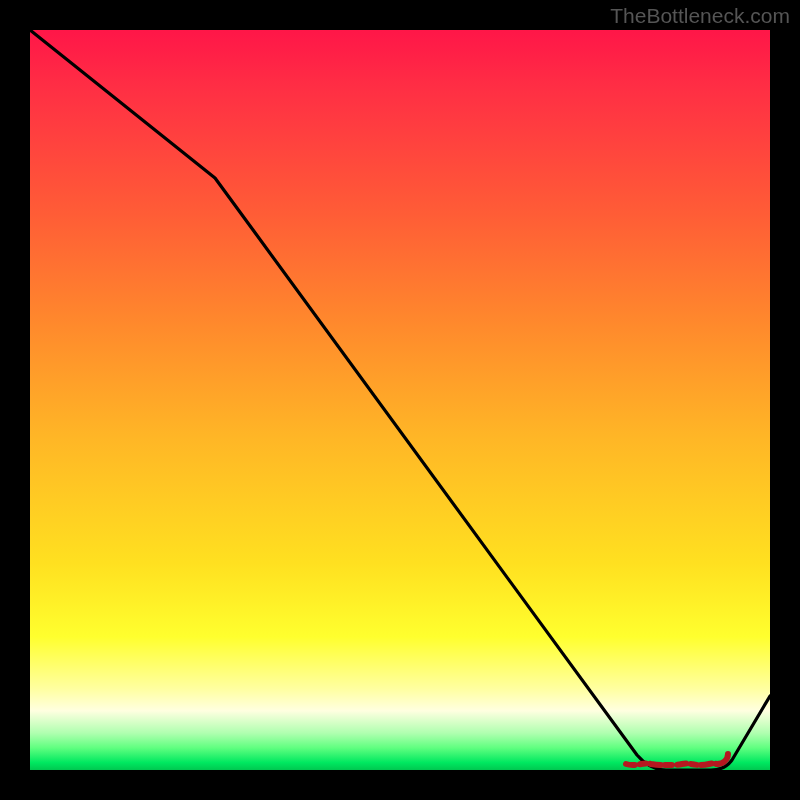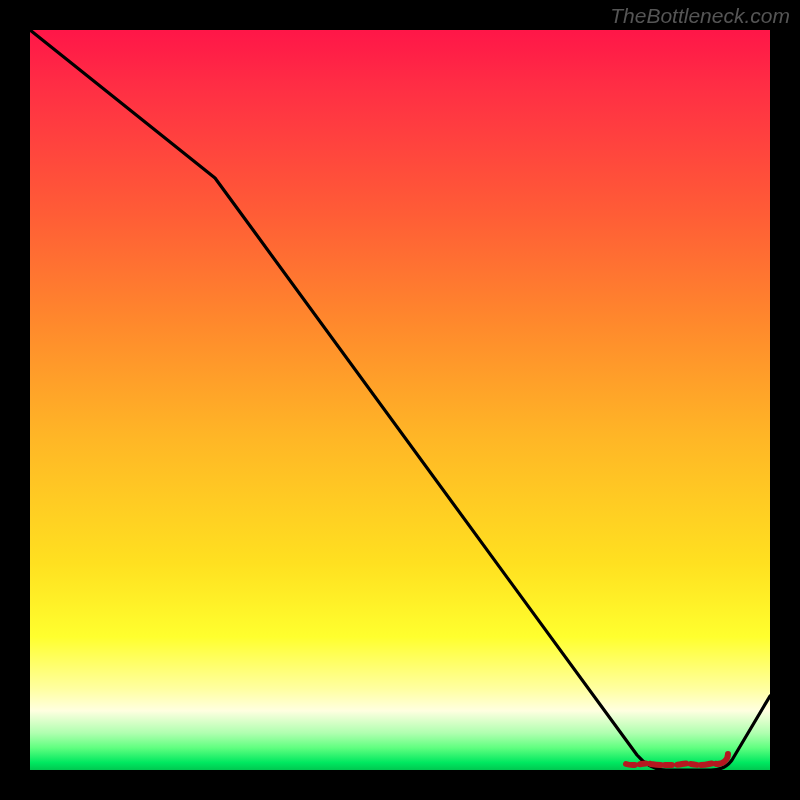--- a/index.html
+++ b/index.html
@@ -19,21 +19,20 @@
   .watermark {
     position: absolute;
     top: 4px;
     right: 10px;
     color: #555;
     font-family: Arial, Helvetica, sans-serif;
     font-size: 21px;
     font-weight: 400;
     letter-spacing: 0px;
     z-index: 5;
-    font-style: italic;
   }
   .plot-area {
     position: absolute;
     left: 30px;
     top: 30px;
     width: 740px;
     height: 740px;
     
     background: linear-gradient(to bottom,
       #ff1648 0%,

